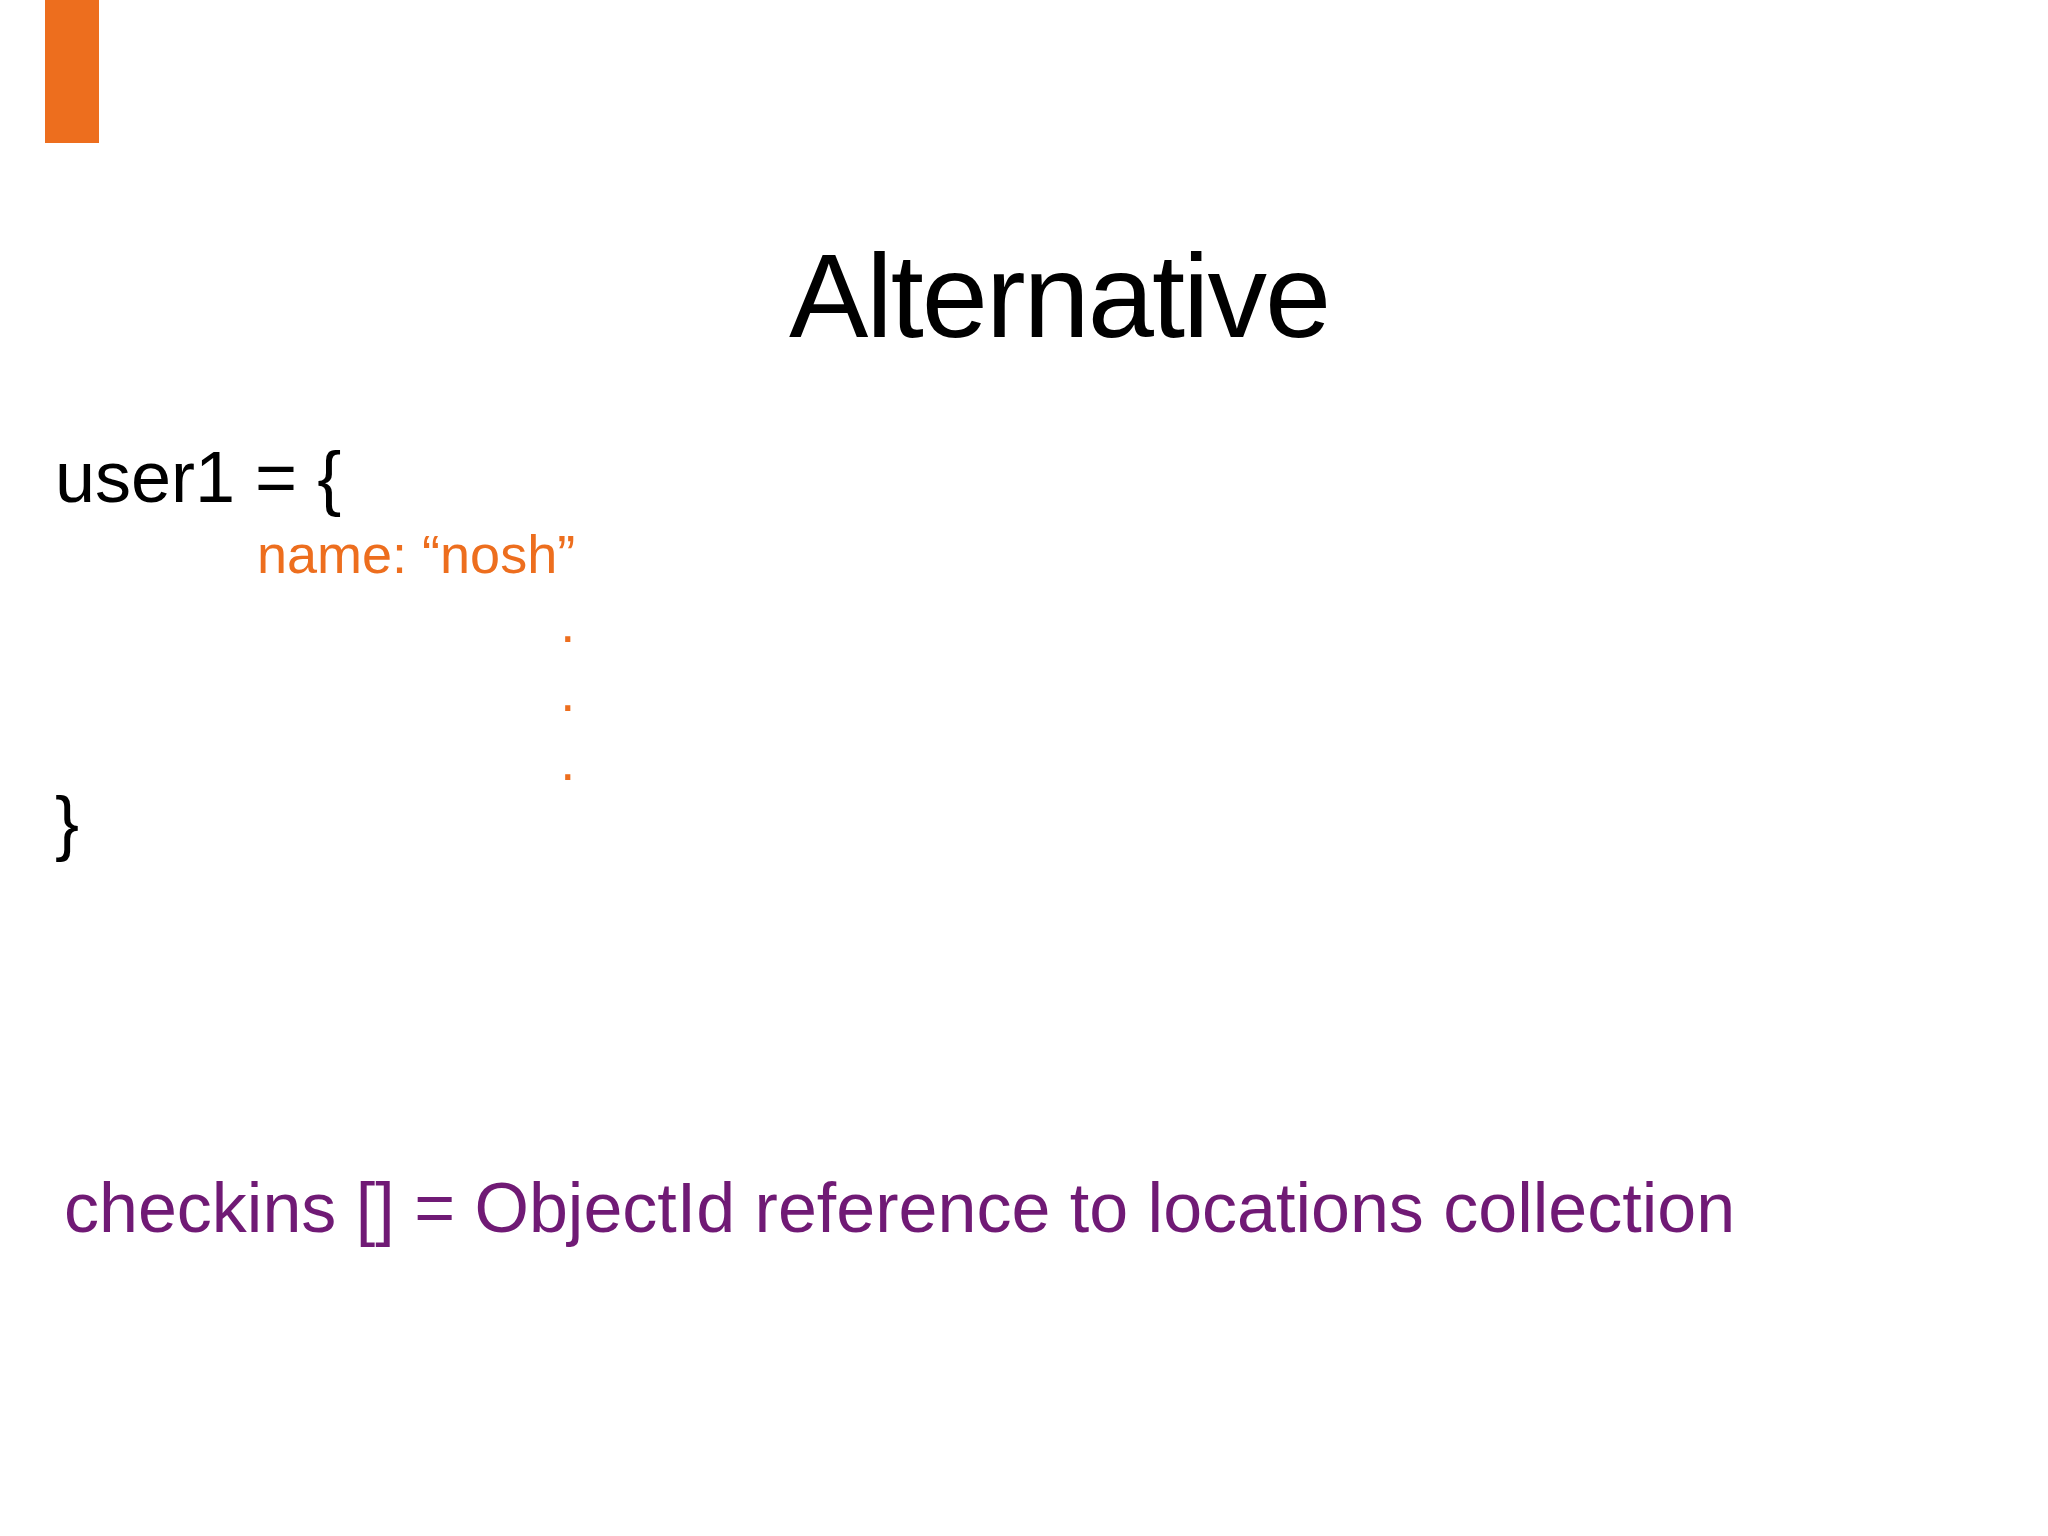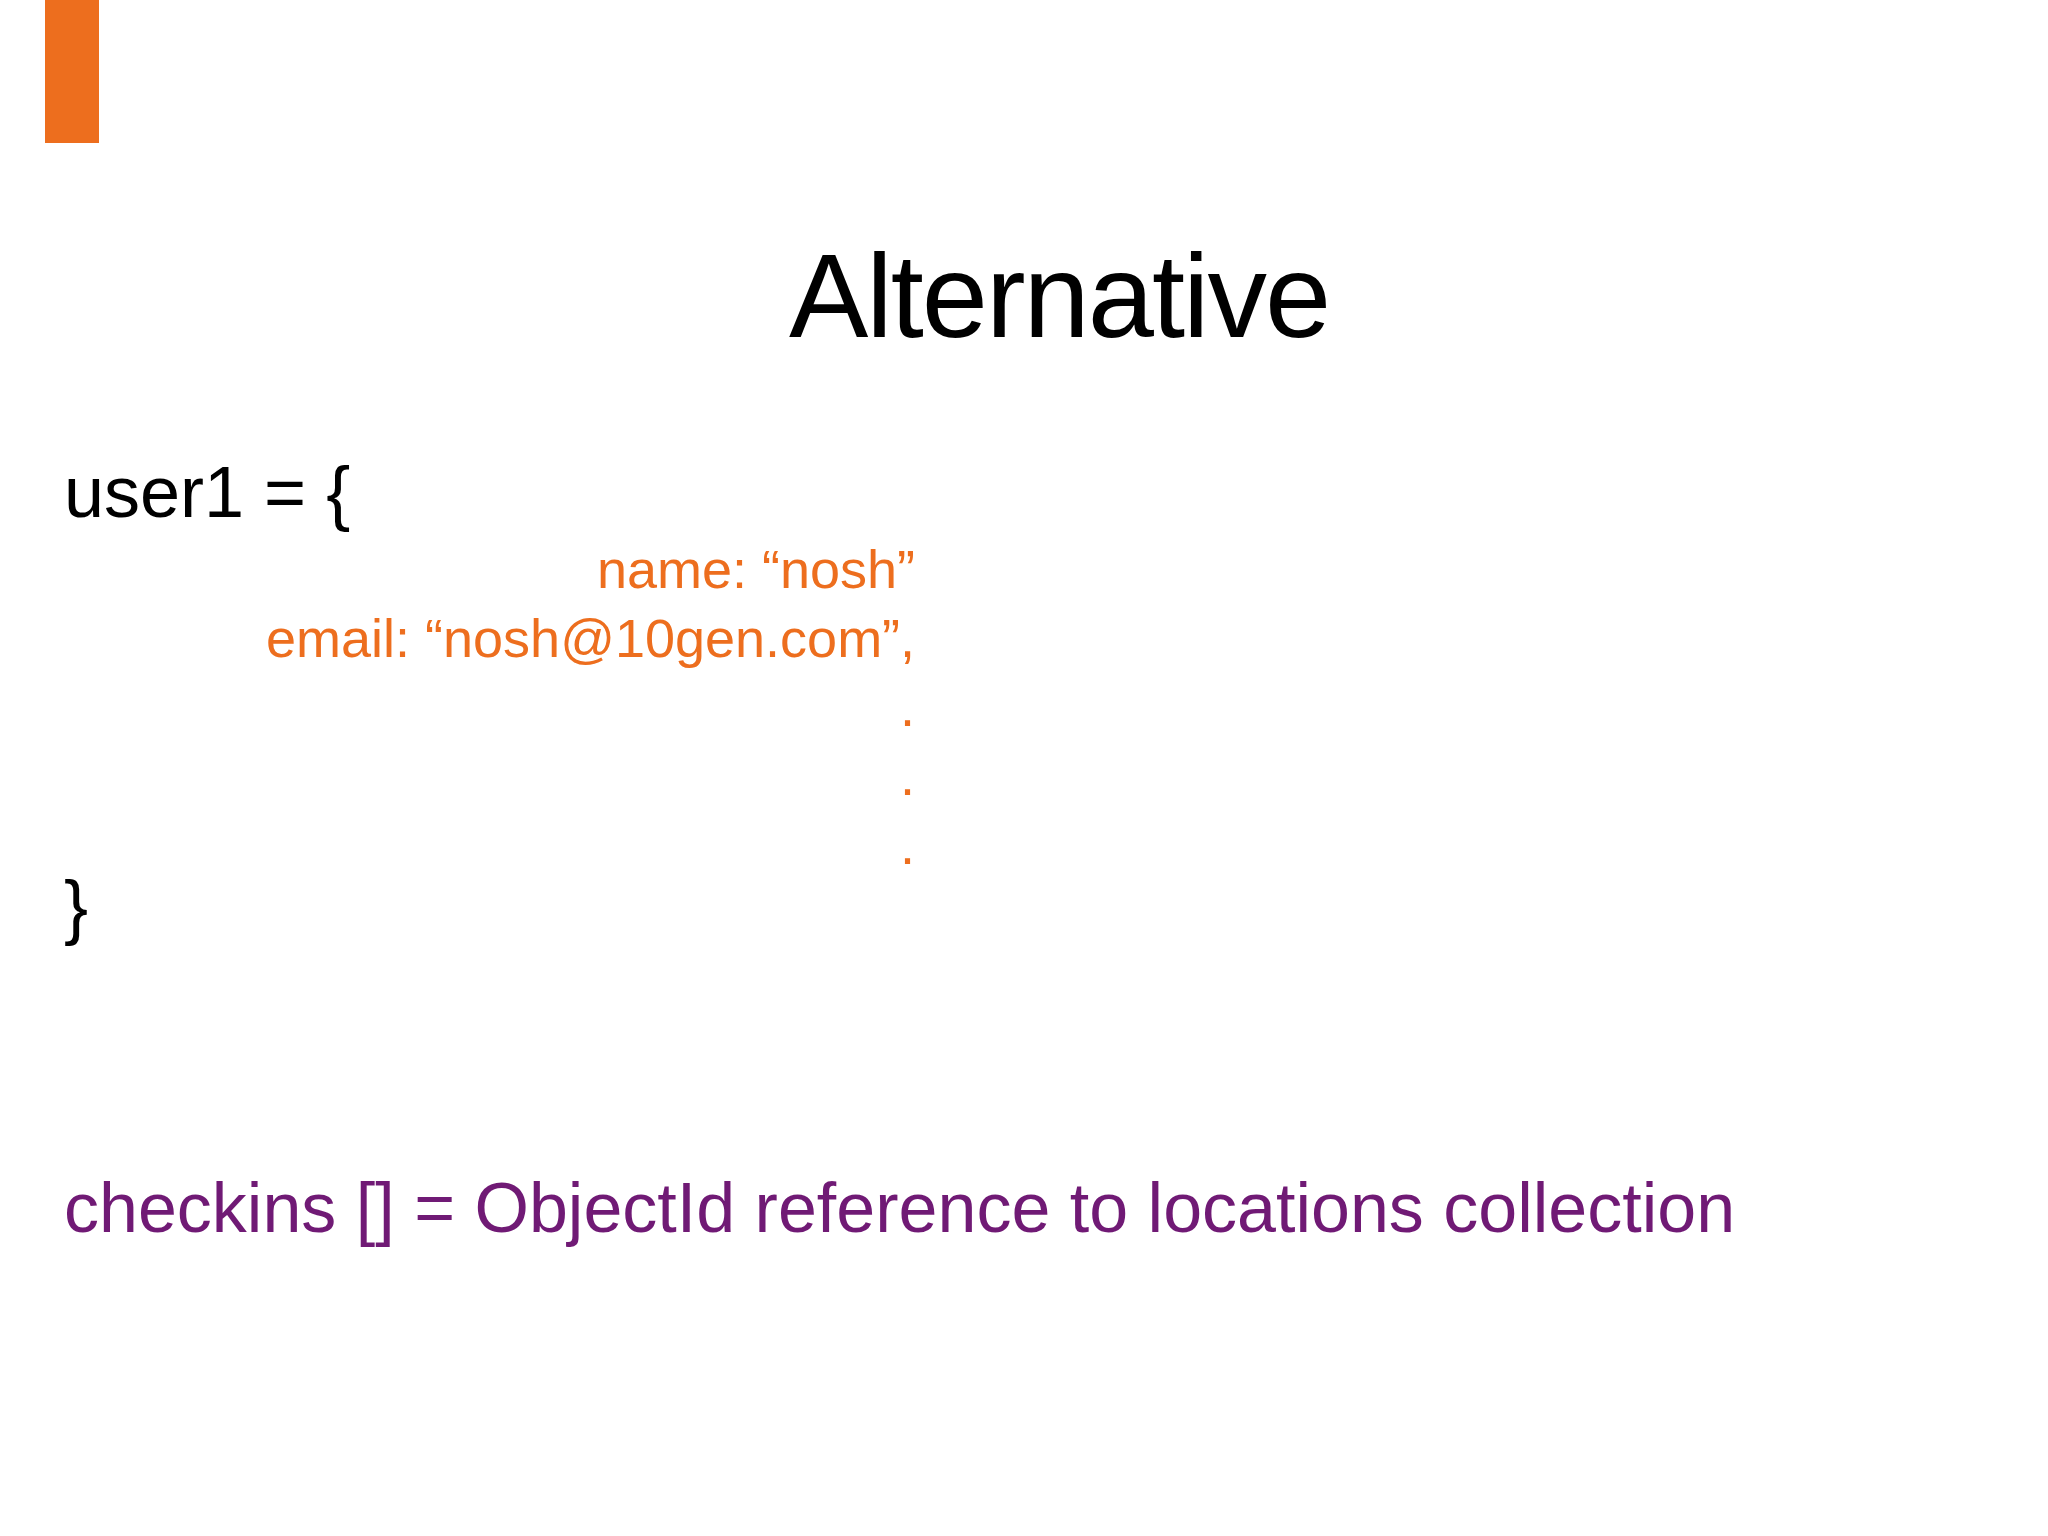--- a/index.html
+++ b/index.html
@@ -34,24 +34,23 @@
     text-align: center;
     font-size: 119px;
     line-height: 1;
     font-weight: 400;
     letter-spacing: -2px;
     color: #000000;
     white-space: nowrap;
   }
   .code {
     position: absolute;
-    left: 64px;
+    left: 55px;
     top: 443px;
     white-space: nowrap;
-    margin-top: 15px;
   }
   .line {
     display: block;
     height: 69px;
     line-height: 69px;
     white-space: nowrap;
   }
   .big {
     font-size: 72px;
     color: #000000;
@@ -94,21 +93,20 @@
 
 <div class="slide">
 
   <div class="orange-bar"></div>
 
   <h1 class="title">Alternative</h1>
 
   <div class="code">
     <span class="line big">user1 = {</span>
     <span class="line small indent orange">name: “nosh”</span>
-    <span class="line small indent orange">email: “nosh@10gen.com”,</span>
     <span class="line small indent orange">.</span>
     <span class="line small indent orange">.</span>
     <span class="line small indent orange">.</span>
     <span class="line big">}</span>
   </div>
 
   <div class="footnote">checkins [] = ObjectId reference to locations collection</div>
 
 </div>
 

